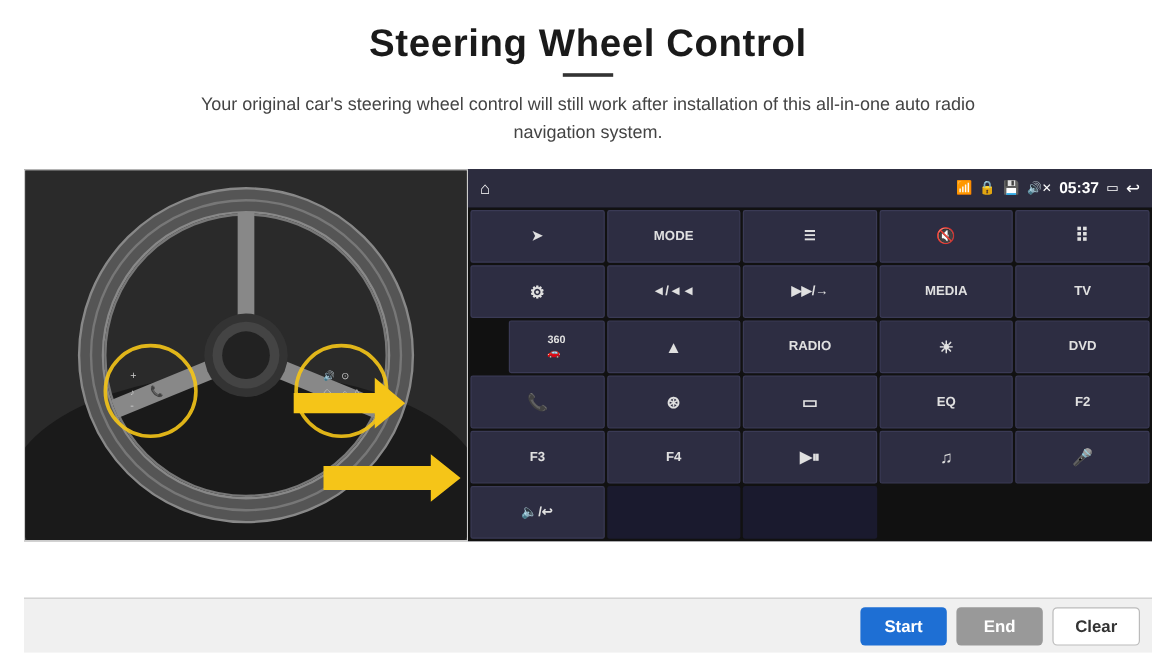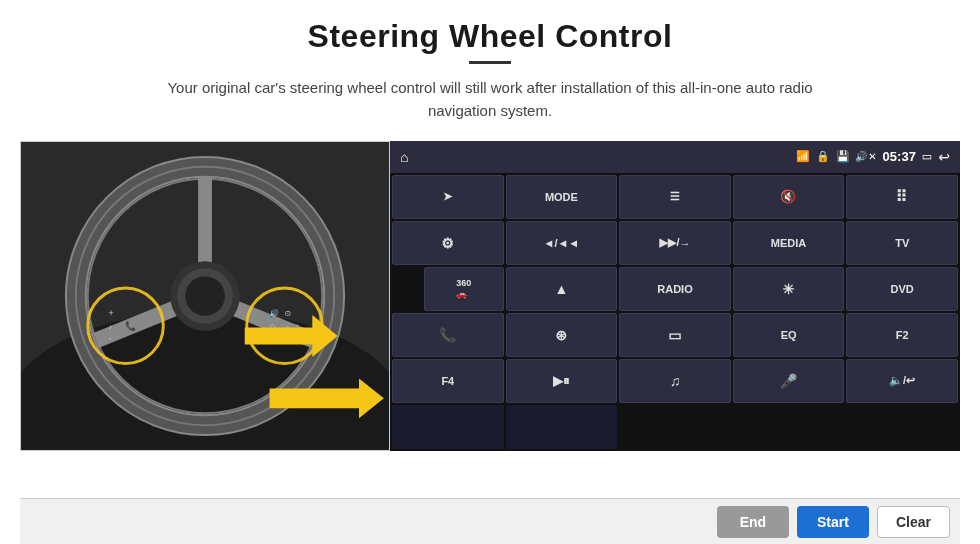--- a/index.html
+++ b/index.html
@@ -256,30 +256,31 @@
         <div class="unit-btn">RADIO</div>
         <div class="unit-btn" style="font-size:14px;">☀</div>
         <div class="unit-btn">DVD</div>
 
         <div class="unit-btn" style="font-size:14px;">📞</div>
         <div class="unit-btn" style="font-size:14px;">⊛</div>
         <div class="unit-btn" style="font-size:14px;">▭</div>
         <div class="unit-btn">EQ</div>
 
         <div class="unit-btn">F2</div>
+        <div class="unit-btn">F3</div>
         <div class="unit-btn">F4</div>
         <div class="unit-btn" style="font-size:13px;">▶⏸</div>
 
         <div class="unit-btn" style="font-size:14px;">♫</div>
         <div class="unit-btn" style="font-size:14px;">🎤</div>
         <div class="unit-btn" style="font-size:11px;">🔈/↩</div>
         <div class="unit-btn" style="background:#1a1a2e; border:none;"></div>
         <div class="unit-btn" style="background:#1a1a2e; border:none;"></div>
       </div>
     </div>
   </div>
 
   <div class="bottom-bar" style="width:100%; margin-top:auto;">
+    <button class="action-btn btn-start">Start</button>
     <button class="action-btn btn-end">End</button>
-    <button class="action-btn btn-start">Start</button>
     <button class="action-btn btn-clear">Clear</button>
   </div>
 </div>
 
 </body></html>

